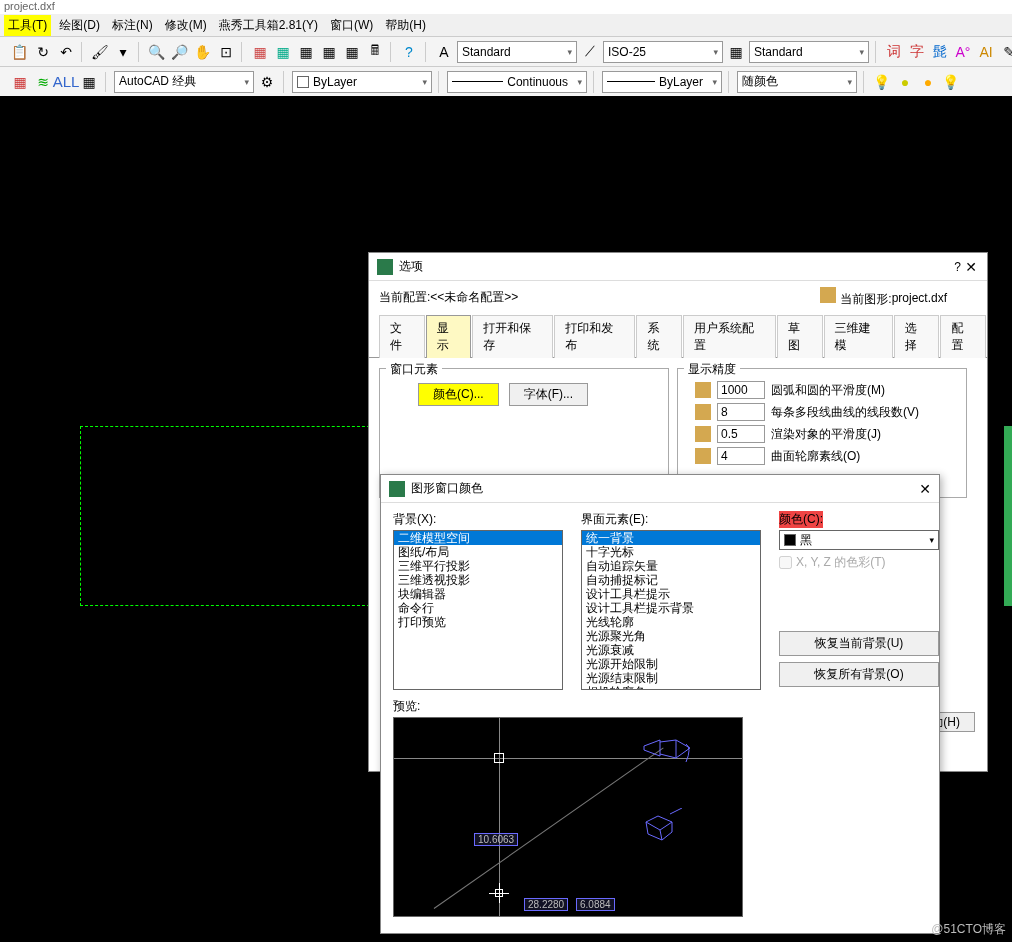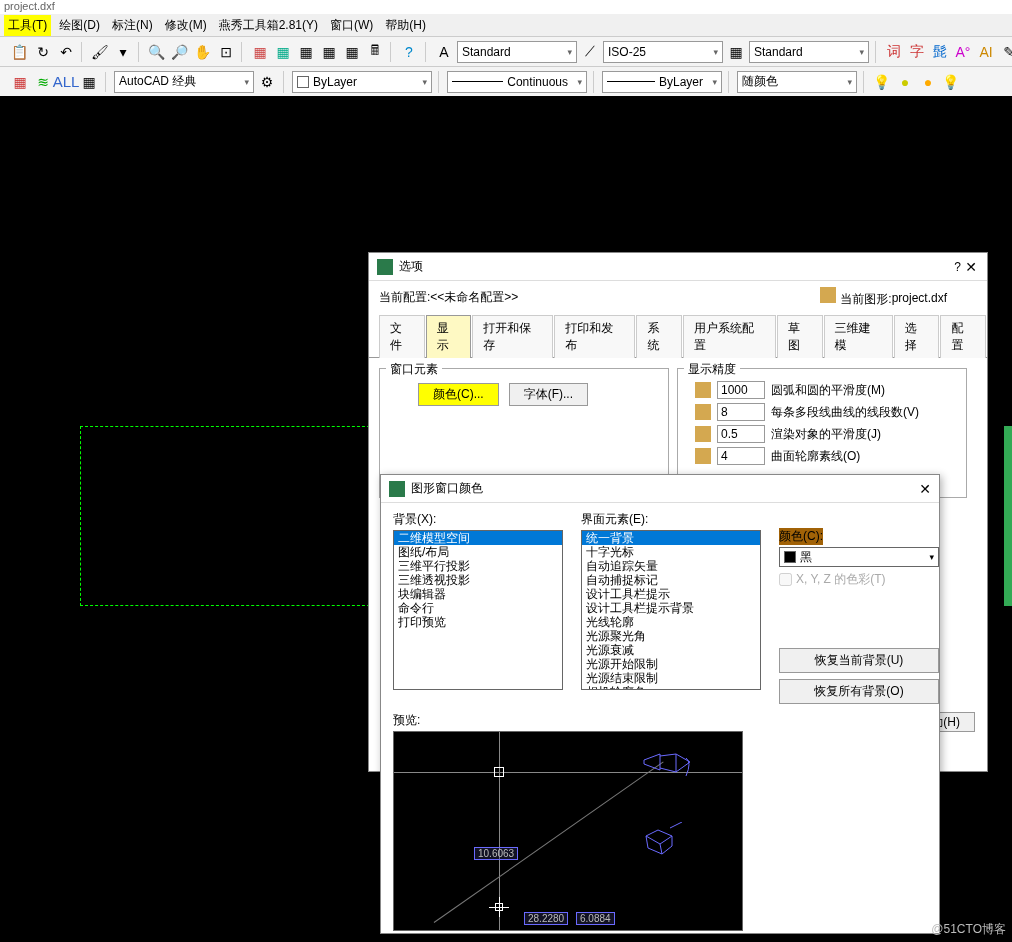--- a/index.html
+++ b/index.html
@@ -36,21 +36,21 @@
 .chk-row input[type=checkbox] { width: 13px; height: 13px; }
 .btn-row { display: flex; gap: 10px; margin-top: 6px; padding-left: 30px; }
 .btn { padding: 2px 14px; border: 1px solid #999; background: #f0f0f0; cursor: pointer; }
 .btn.hl { background: #ffff00; }
 .prec-row { display: flex; align-items: center; gap: 6px; margin: 4px 0; padding-left: 9px; }
 .prec-icon { width: 16px; height: 16px; background: #d4a850; }
 .prec-input { width: 48px; height: 18px; border: 1px solid #999; padding: 0 3px; }
 .color-dlg-body { padding: 8px 12px; }
 .color-cols { display: flex; gap: 18px; }
 .col-lbl { margin-bottom: 2px; }
-.col-lbl.hl { background: #a16207; display: inline-block; margin-top: 17px; }
+.col-lbl.hl { background: #ef4444; display: inline-block; }
 .listbox { border: 1px solid #666; background: #fff; overflow-y: auto; }
 .listbox.lb1 { width: 170px; height: 160px; }
 .listbox.lb2 { width: 180px; height: 160px; }
 .lb-item { padding: 0px 4px; cursor: default; font-size: 12px; line-height: 14px; }
 .lb-item.sel { background: #0078d7; color: #fff; }
 .color-combo { width: 160px; height: 20px; border: 1px solid #666; display: flex; align-items: center; padding: 0 4px; position: relative; }
 .color-combo::after { content: "▾"; position: absolute; right: 4px; font-size: 9px; }
 .color-combo-sw { width: 12px; height: 12px; background: #000; border: 1px solid #666; margin-right: 4px; }
 .chk-disabled { color: #aaa; display: flex; align-items: center; gap: 4px; margin-top: 4px; }
 .restore-btns { margin-top: 60px; display: flex; flex-direction: column; gap: 6px; }

